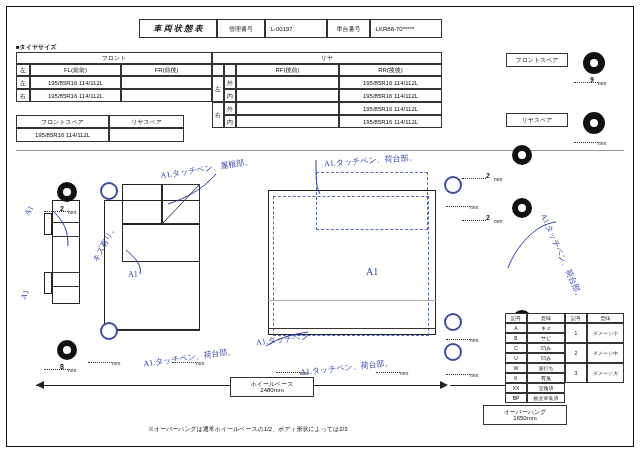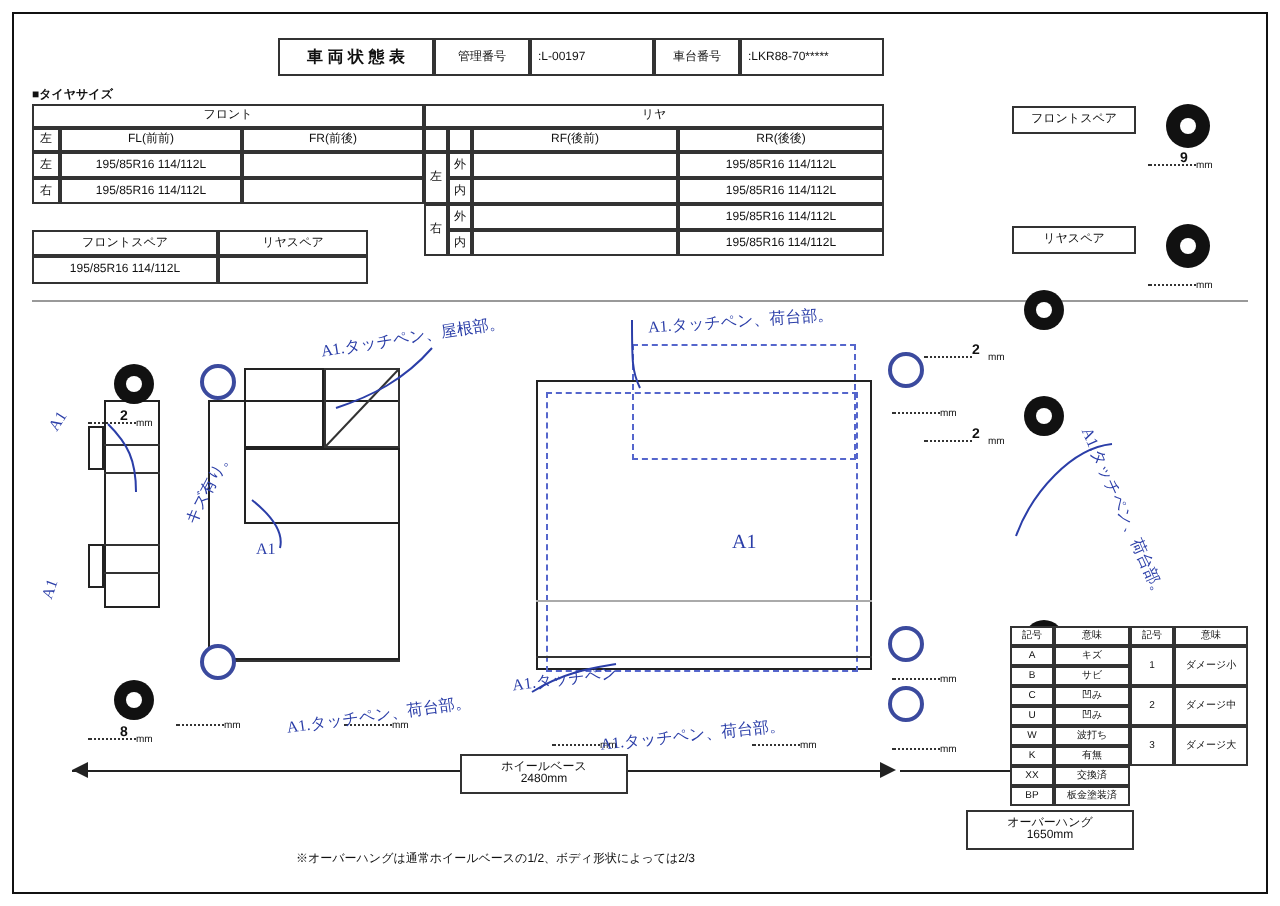--- a/index.html
+++ b/index.html
@@ -24,21 +24,21 @@
   .dots{border-bottom:1px dotted #333;}
   .mm{font-size:5px;}
 </style>
 </head>
 <body>
 
 <div id="sheet">
 
   <div class="abs frame" style="left:6px;top:6px;width:628px;height:441px;"></div>
 
-  <div class="cell bold t8" style="left:139px;top:19px;width:78px;height:19px;">車 両 状 態 表</div>
+  <div class="cell bold t8" style="left:139px;top:19px;width:78px;height:19px;font-style:italic;">車 両 状 態 表</div>
   <div class="cell t6" style="left:217px;top:19px;width:48px;height:19px;">管理番号</div>
   <div class="cell l t6" style="left:265px;top:19px;width:62px;height:19px;">:L-00197</div>
   <div class="cell t6" style="left:327px;top:19px;width:43px;height:19px;">車台番号</div>
   <div class="cell l t6" style="left:370px;top:19px;width:72px;height:19px;">:LKR88-70*****</div>
 
   <div class="abs t6 bold" style="left:16px;top:43px;">■タイヤサイズ</div>
 
   <div class="cell t6" style="left:16px;top:52px;width:196px;height:12px;">フロント</div>
   <div class="cell t6" style="left:16px;top:64px;width:14px;height:12px;">左</div>
   <div class="cell t6" style="left:30px;top:64px;width:91px;height:12px;">FL(前前)</div>

